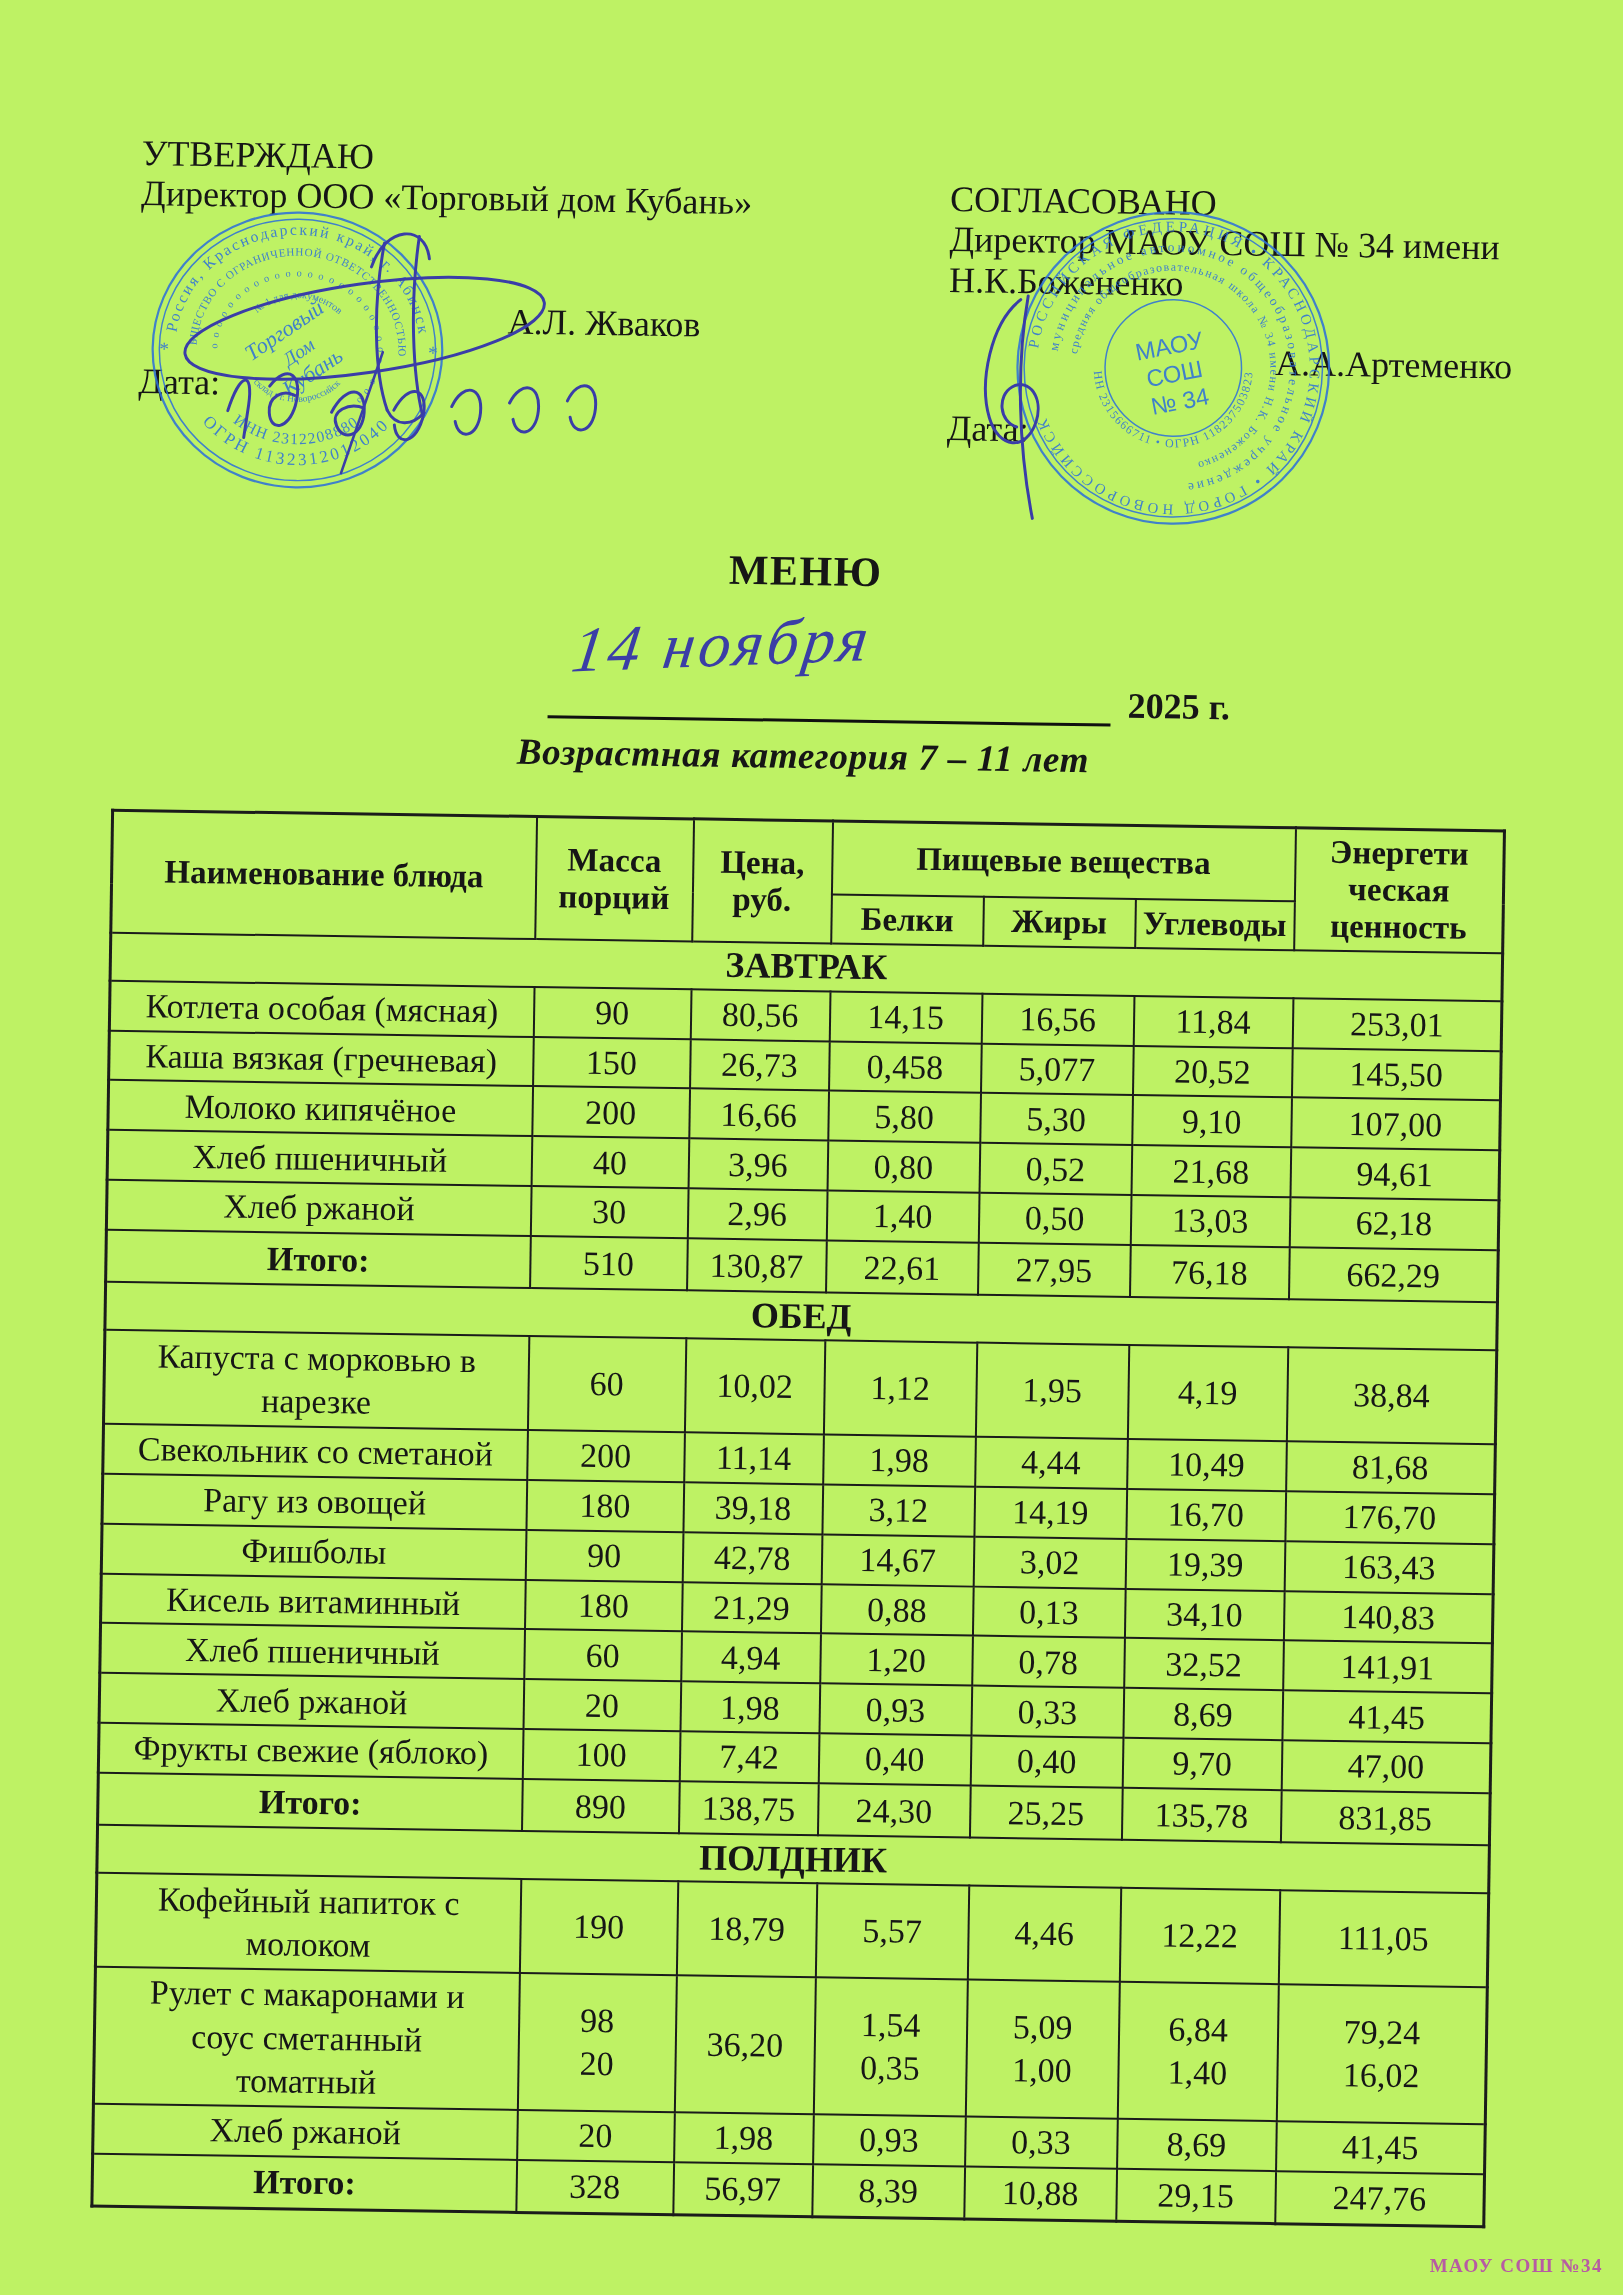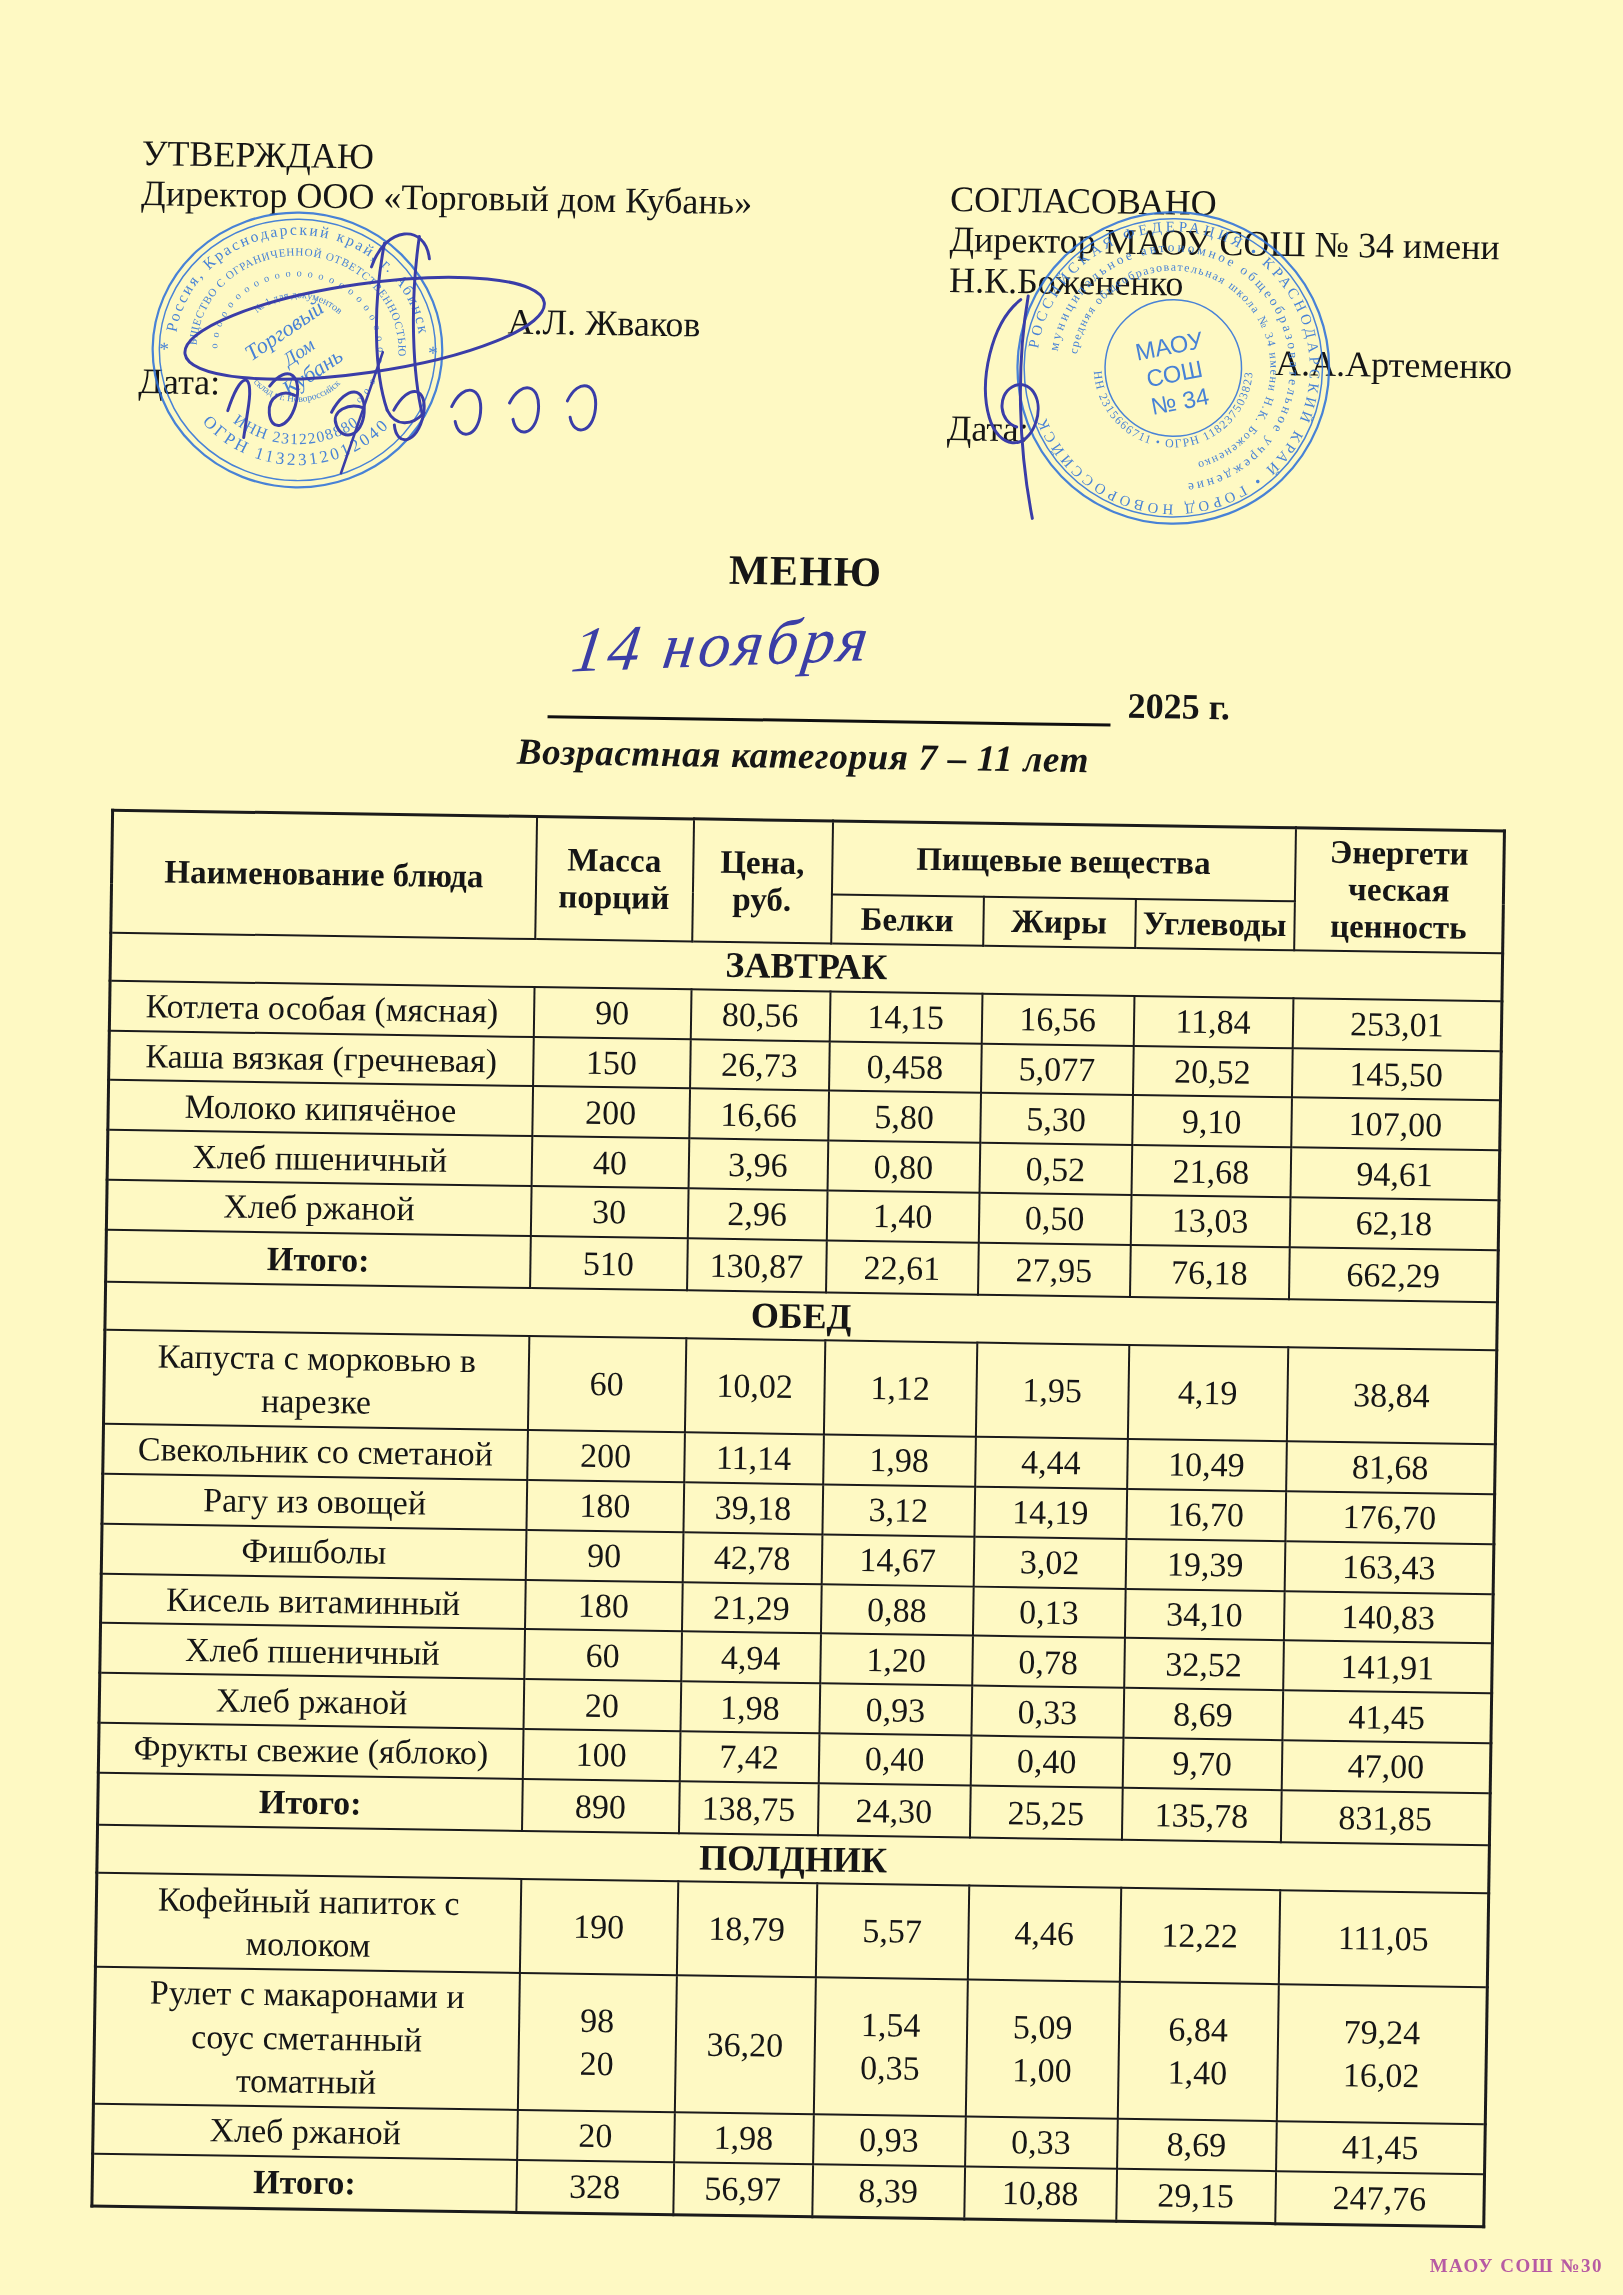--- a/index.html
+++ b/index.html
@@ -1,18 +1,18 @@
 <!DOCTYPE html>
 <html style="font-size:12px"><head>
 <meta charset="utf-8">
 <style>
   html,body{margin:0;padding:0;background:#fcfcfa;}
   .sheet{
     position:relative;width:1624px;height:2295px;overflow:hidden;
-    background:#fef9c3;color:#161616;
+    background:#bef264;color:#161616;
     font-family:"Liberation Serif","DejaVu Serif",serif;
   }
   .tilt{position:absolute;left:0;top:0;width:1624px;height:2295px;
     transform:rotate(0.85deg);transform-origin:741px 148px;}
   .abs{position:absolute;}
   
   .approve{font-size:36px;line-height:1.12;}
   .sig-row{display:flex;align-items:flex-end;gap:16.3px;}
   .date-row{display:flex;align-items:flex-end;gap:10.4px;}
   
@@ -377,15 +377,15 @@
             <td class="c-num">56,97</td>
             <td class="c-num">8,39</td>
             <td class="c-num">10,88</td>
             <td class="c-num">29,15</td>
             <td class="c-num">247,76</td>
           </tr>
         </tbody>
     </table>
   </div>
 
-  <div class="abs watermark" style="right:21px;top:2255px;">МАОУ СОШ №30</div>
+  <div class="abs watermark" style="right:21px;top:2255px;">МАОУ СОШ №34</div>
 </div>
 
 
 </body></html>

